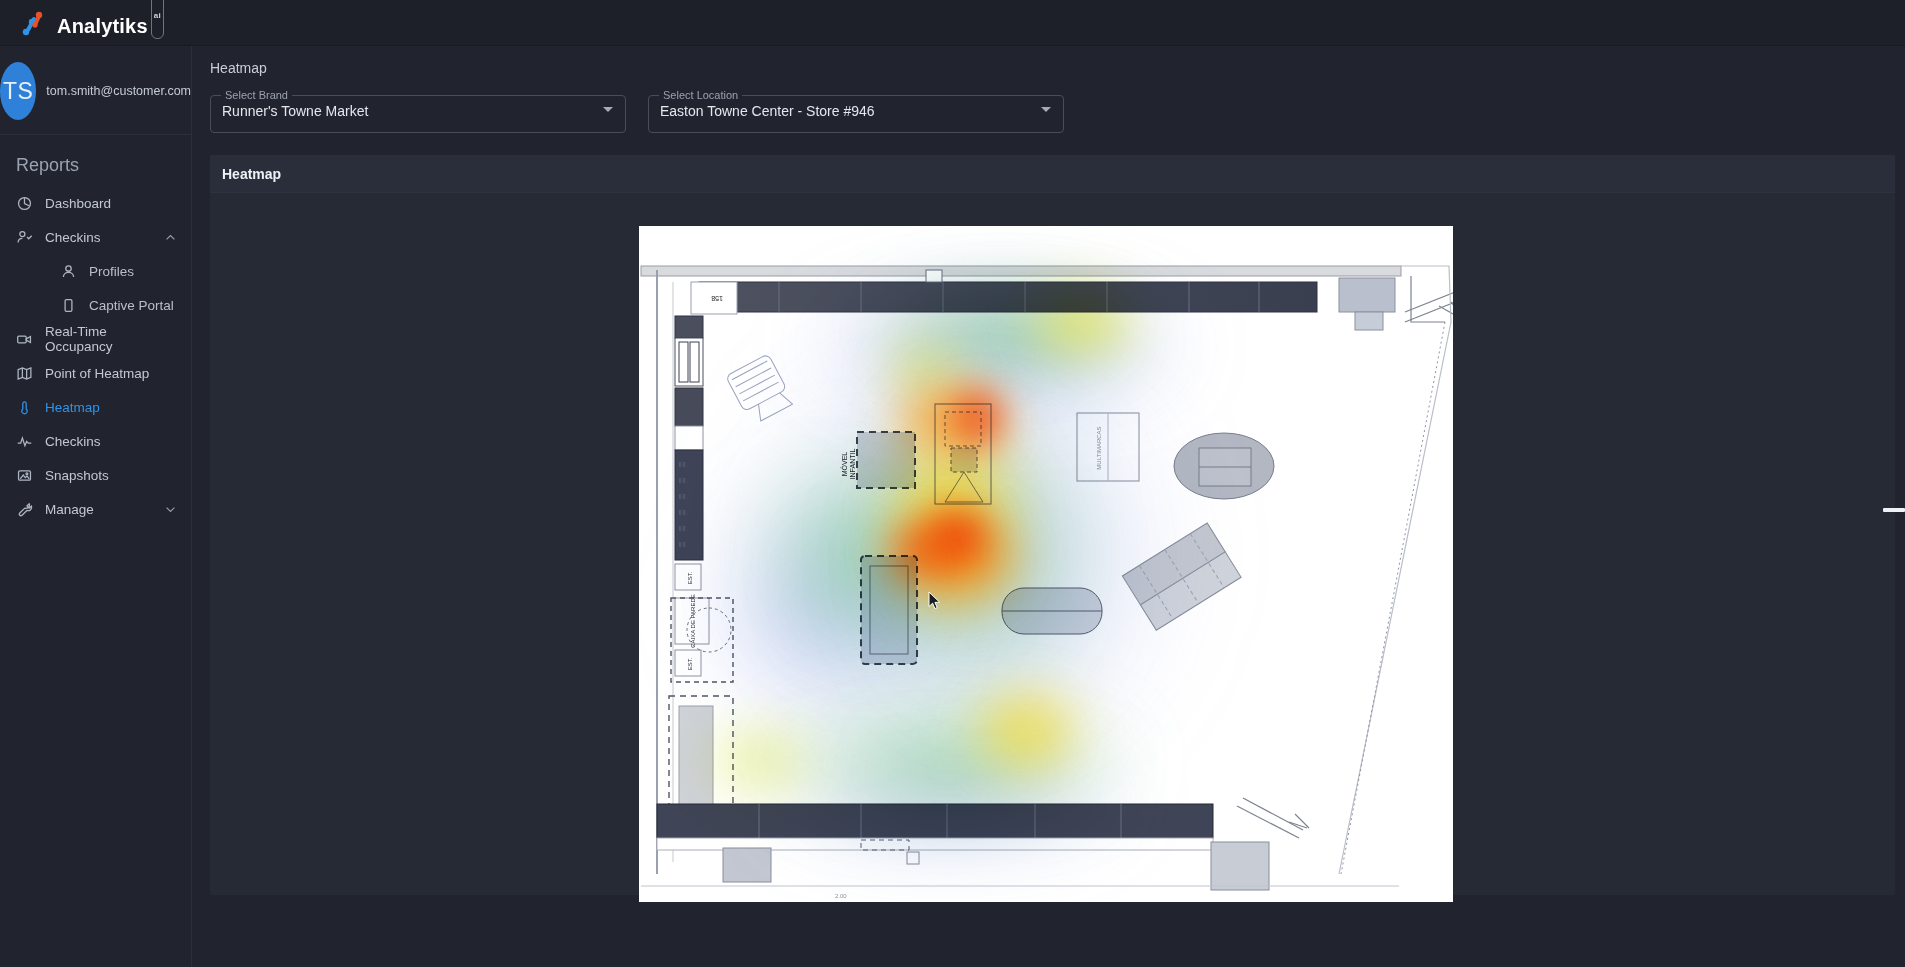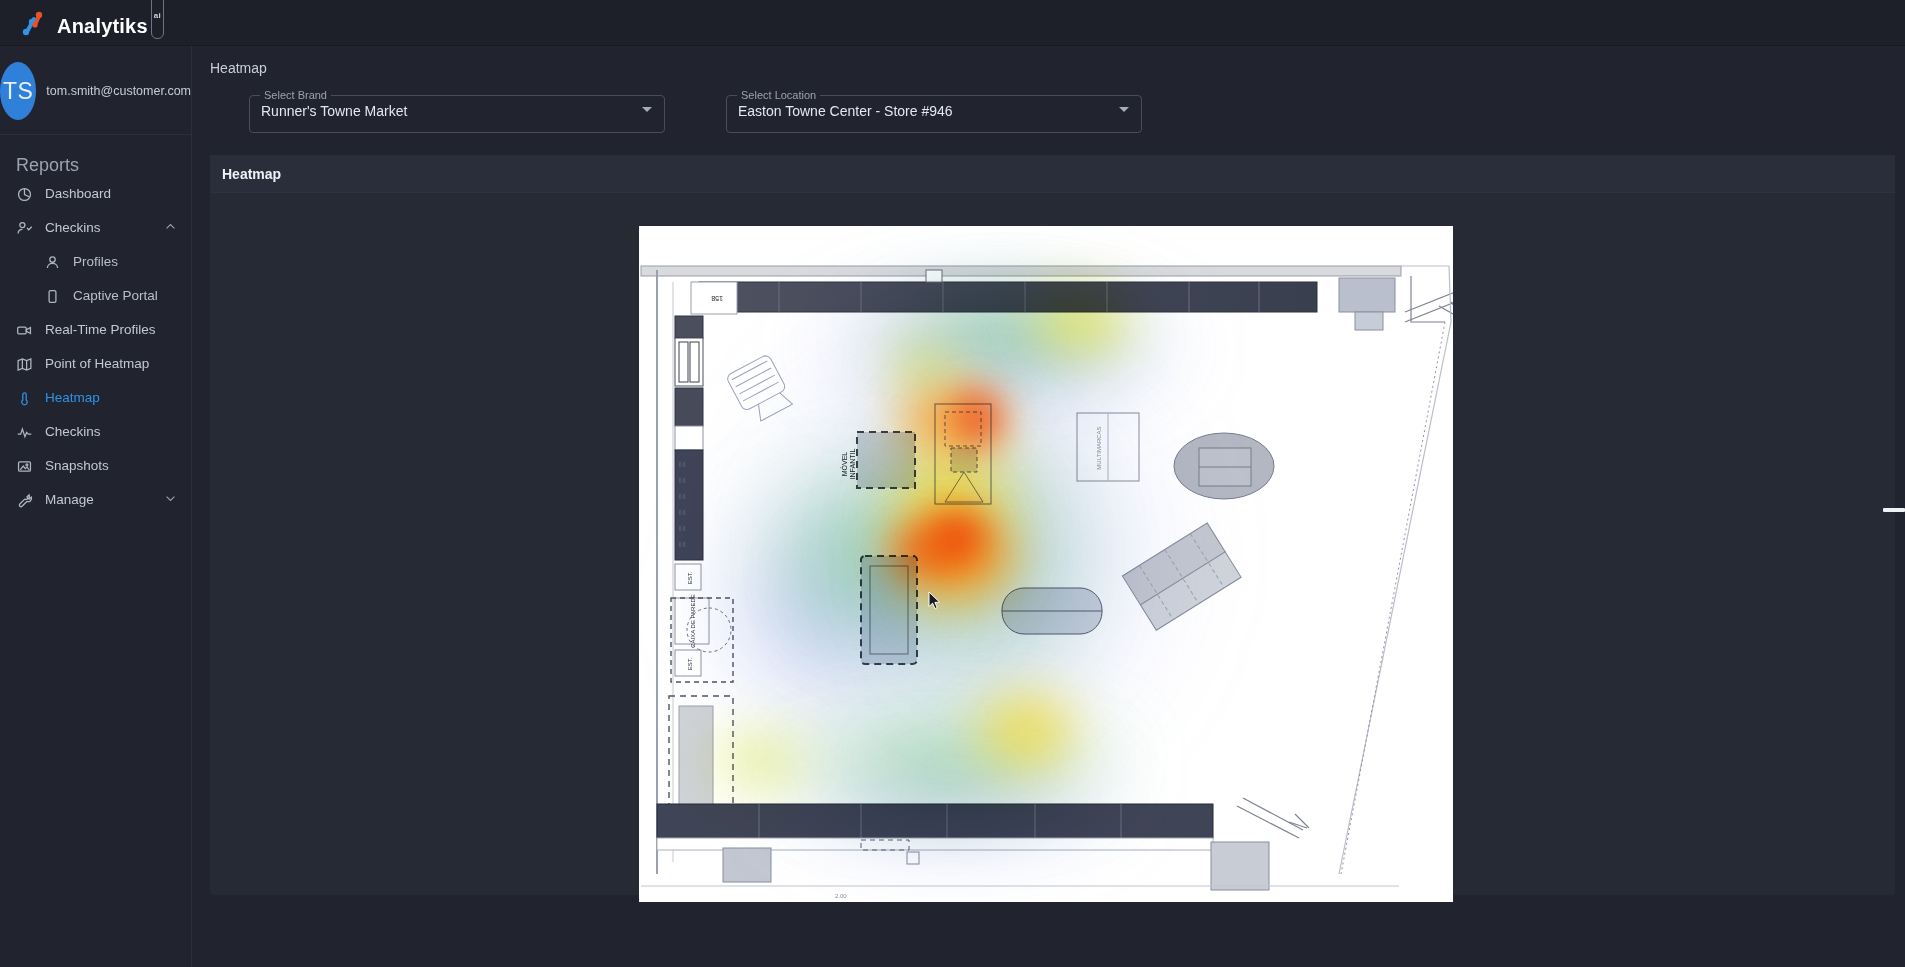--- a/index.html
+++ b/index.html
@@ -48,38 +48,38 @@
     display: flex; align-items: center; justify-content: center;
     font-size: 23px; letter-spacing: .5px;
   }
   .user-email { color: #c5cbd6; font-size: 12.5px; }
 
   .nav { padding-top: 14px; }
   .nav-section {
     color: #9aa2b1; font-size: 18px; padding: 6px 0 10px 16px;
   }
   .nav-item {
-    display: flex; align-items: flex-start; gap: 12px;
+    display: flex; align-items: center; gap: 12px;
     height: 34px; padding: 0 14px 0 16px; cursor: pointer;
     color: #c2c8d3; font-size: 13.5px; position: relative;
   }
-  .nav-item.sub { padding-left: 44px; color: #b9bfca; }
+  .nav-item.sub { padding-left: 60px; color: #b9bfca; }
   .nav-item.active { color: #2f93e8; }
   .nav-item.active .ico svg { stroke: #2f93e8; }
   .nav-item .ico { width: 17px; height: 17px; flex: 0 0 17px; display: flex; align-items: center; justify-content: center; }
   .nav-item .ico svg { width: 17px; height: 17px; stroke: #aeb5c2; fill: none; stroke-width: 1.5; }
   .chev { margin-left: auto; width: 13px; height: 13px; }
   .chev svg { width: 13px; height: 13px; stroke: #9aa2b1; fill: none; stroke-width: 1.7; }
 
   
   .main { flex: 1 1 auto; background: #21242e; position: relative; overflow: hidden; }
   .page-title { color: #c8cdd7; font-size: 14px; padding: 14px 0 0 18px; }
 
   .filters { display: flex; gap: 22px; padding: 13px 0 0 18px; }
-  .field { position: relative; width: 416px; height: 44px; margin-left: 39px; }
+  .field { position: relative; width: 416px; height: 44px; }
   .field fieldset {
     position: absolute; inset: 0; border: 1px solid #484d5a; border-radius: 4px;
     padding: 0 8px; margin: 0;
   }
   .field legend {
     font-size: 11px; color: #9aa2b1; padding: 0 4px; margin-left: 2px;
   }
   .field .val {
     position: absolute; left: 12px; top: 0; height: 44px; display: flex;
     align-items: center; color: #e3e7ee; font-size: 14px;
@@ -201,21 +201,21 @@
           <span>Captive Portal</span>
         </div>
 
         <div class="nav-item">
           <span class="ico">
             <svg viewBox="0 0 20 20">
                 <rect x="2" y="6" width="10" height="8" rx="1.4"></rect>
                 <path d="M12 9.2 L17 6.5 L17 13.5 L12 10.8 Z"></path>
               </svg>
           </span>
-          <span>Real-Time Profiles</span>
+          <span>Real-Time Occupancy</span>
         </div>
 
         <div class="nav-item">
           <span class="ico">
             <svg viewBox="0 0 20 20">
                 <path d="M2.5 5.5 L7.5 3.5 L12.5 5.5 L17.5 3.5 L17.5 14.5 L12.5 16.5 L7.5 14.5 L2.5 16.5 Z"></path>
                 <path d="M7.5 3.5 L7.5 14.5"></path>
                 <path d="M12.5 5.5 L12.5 16.5"></path>
               </svg>
           </span>

